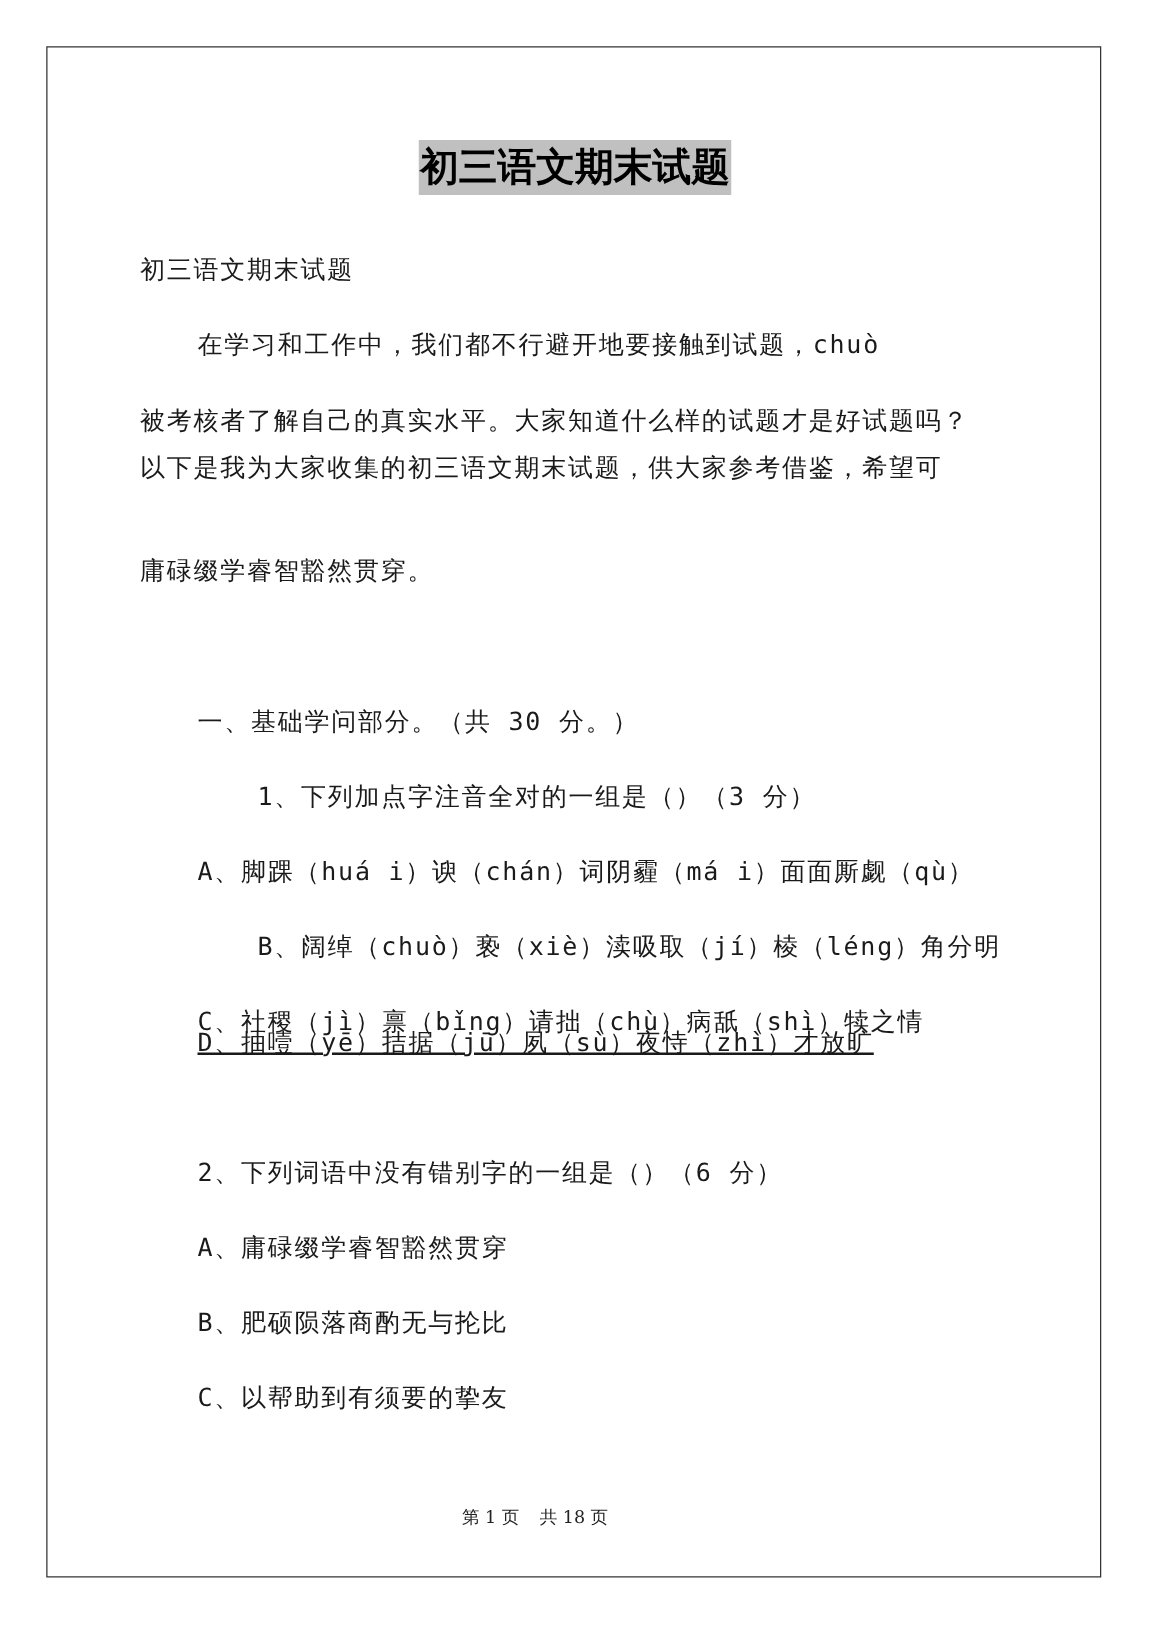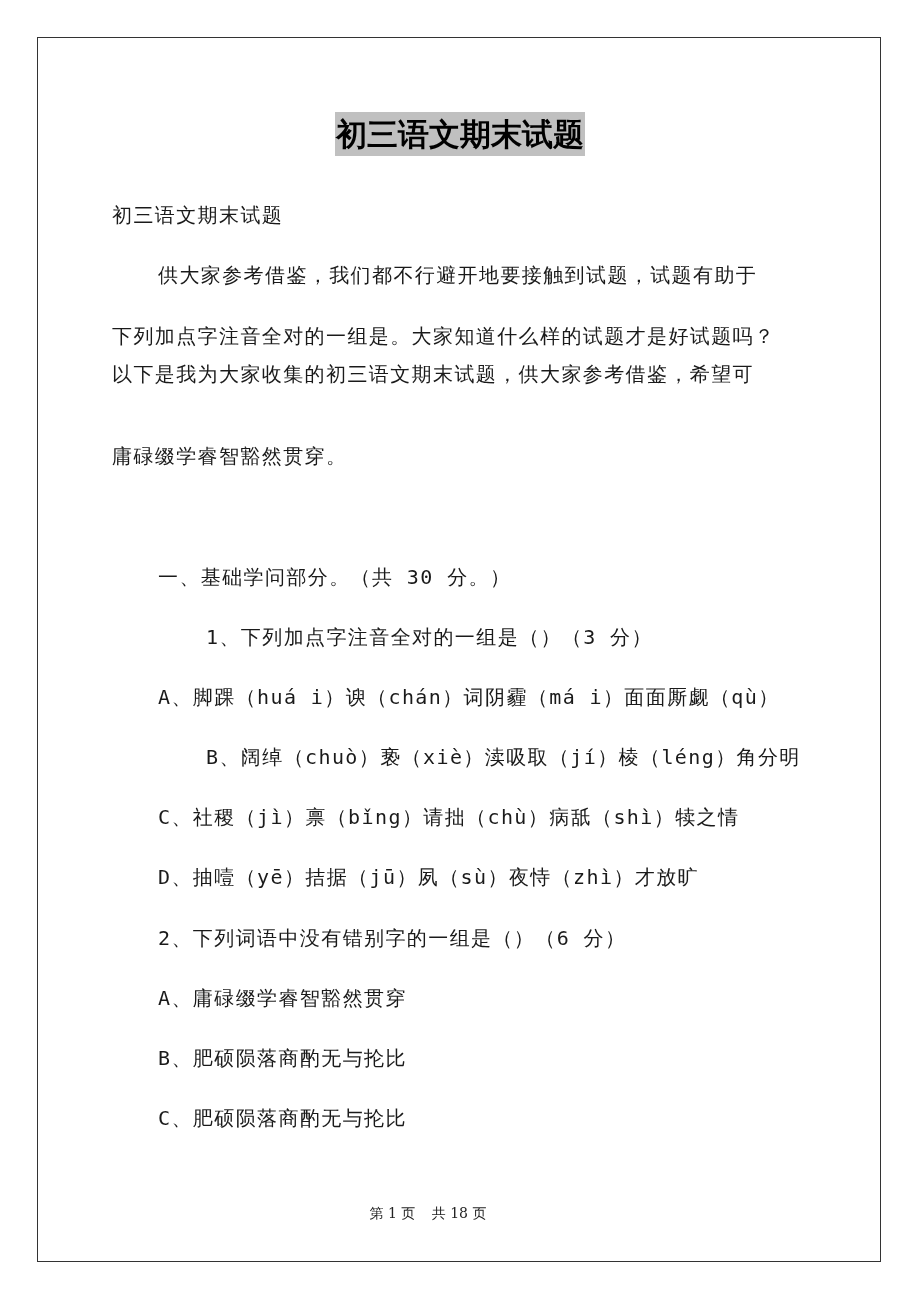--- a/index.html
+++ b/index.html
@@ -47,34 +47,34 @@
 <body>
 
 <div class="page-border"></div>
 
 <div class="title-wrap">
   <span class="title">初三语文期末试题</span>
 </div>
 
 <div class="line l0" style="top:203px;">初三语文期末试题</div>
 
-<div class="line l1" style="top:263px;">供大家参考借鉴，我们都不行避开地要接触到试题，试题有助于</div>
-<div class="line l0" style="top:324px;">下列加点字注音全对的一组是。大家知道什么样的试题才是好试题吗？</div>
+<div class="line l1" style="top:263px;">在学习和工作中，我们都不行避开地要接触到试题，chuò</div>
+<div class="line l0" style="top:324px;">被考核者了解自己的真实水平。大家知道什么样的试题才是好试题吗？</div>
 <div class="line l0" style="top:362px;">以下是我为大家收集的初三语文期末试题，供大家参考借鉴，希望可</div>
 <div class="line l0" style="top:444px;">庸碌缀学睿智豁然贯穿。</div>
 
 <div class="line l1" style="top:565px;">一、基础学问部分。（共 30 分。）</div>
 
 <div class="line l1" style="top:625px;margin-left:48px;">1、下列加点字注音全对的一组是（）（3 分）</div>
 <div class="line l1" style="top:685px;">A、脚踝（huá i）谀（chán）词阴霾（má i）面面厮觑（qù）</div>
 <div class="line l1" style="top:745px;margin-left:48px;">B、阔绰（chuò）亵（xiè）渎吸取（jí）棱（léng）角分明</div>
 <div class="line l1" style="top:805px;text-align:center;">C、社稷（jì）禀（bǐng）请拙（chù）病舐（shì）犊之情</div>
-<div class="line l1" style="top:865px;">D、抽噎（yē）拮据（jū）夙（sù）夜恃（zhì）才放旷</div>
+<div class="line l1" style="top:822px;text-decoration:underline;">D、抽噎（yē）拮据（jū）夙（sù）夜恃（zhì）才放旷</div>
 
 <div class="line l1" style="top:926px;">2、下列词语中没有错别字的一组是（）（6 分）</div>
 <div class="line l1" style="top:986px;">A、庸碌缀学睿智豁然贯穿</div>
 <div class="line l1" style="top:1046px;">B、肥硕陨落商酌无与抡比</div>
-<div class="line l1" style="top:1106px;">C、肥硕陨落商酌无与抡比</div>
+<div class="line l1" style="top:1106px;">C、以帮助到有须要的挚友</div>
 
 <div class="footer">
   <span>第 1 页</span>
   <span>共 18 页</span>
 </div>
 
 </body></html>

